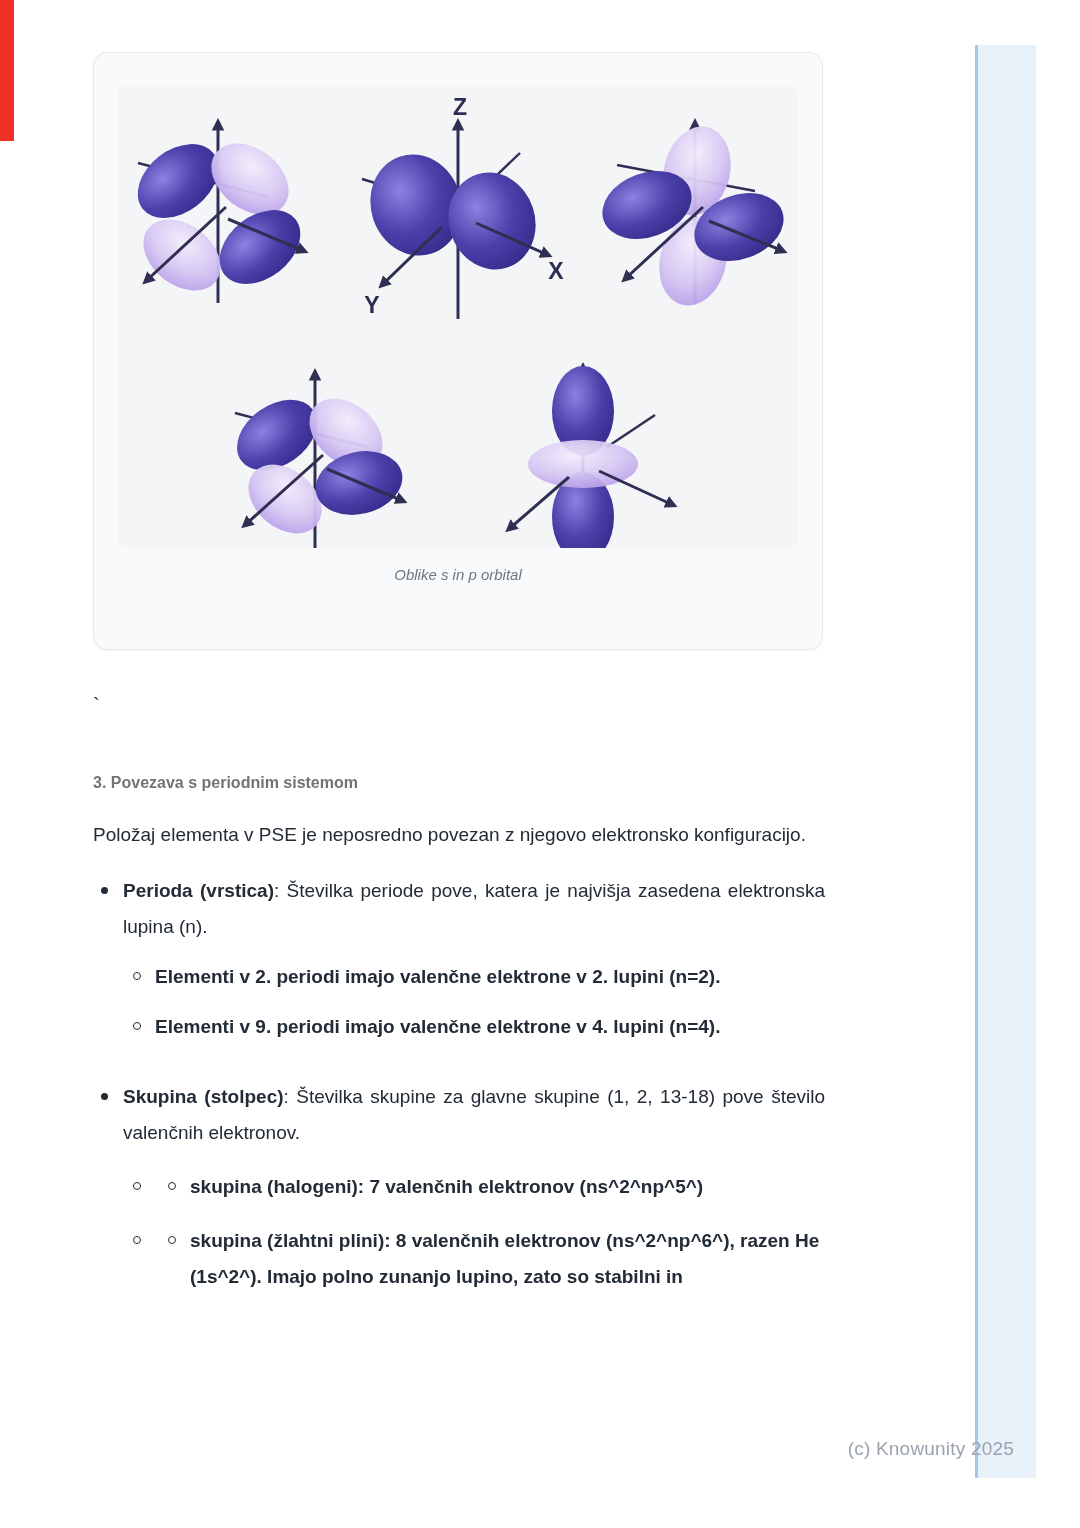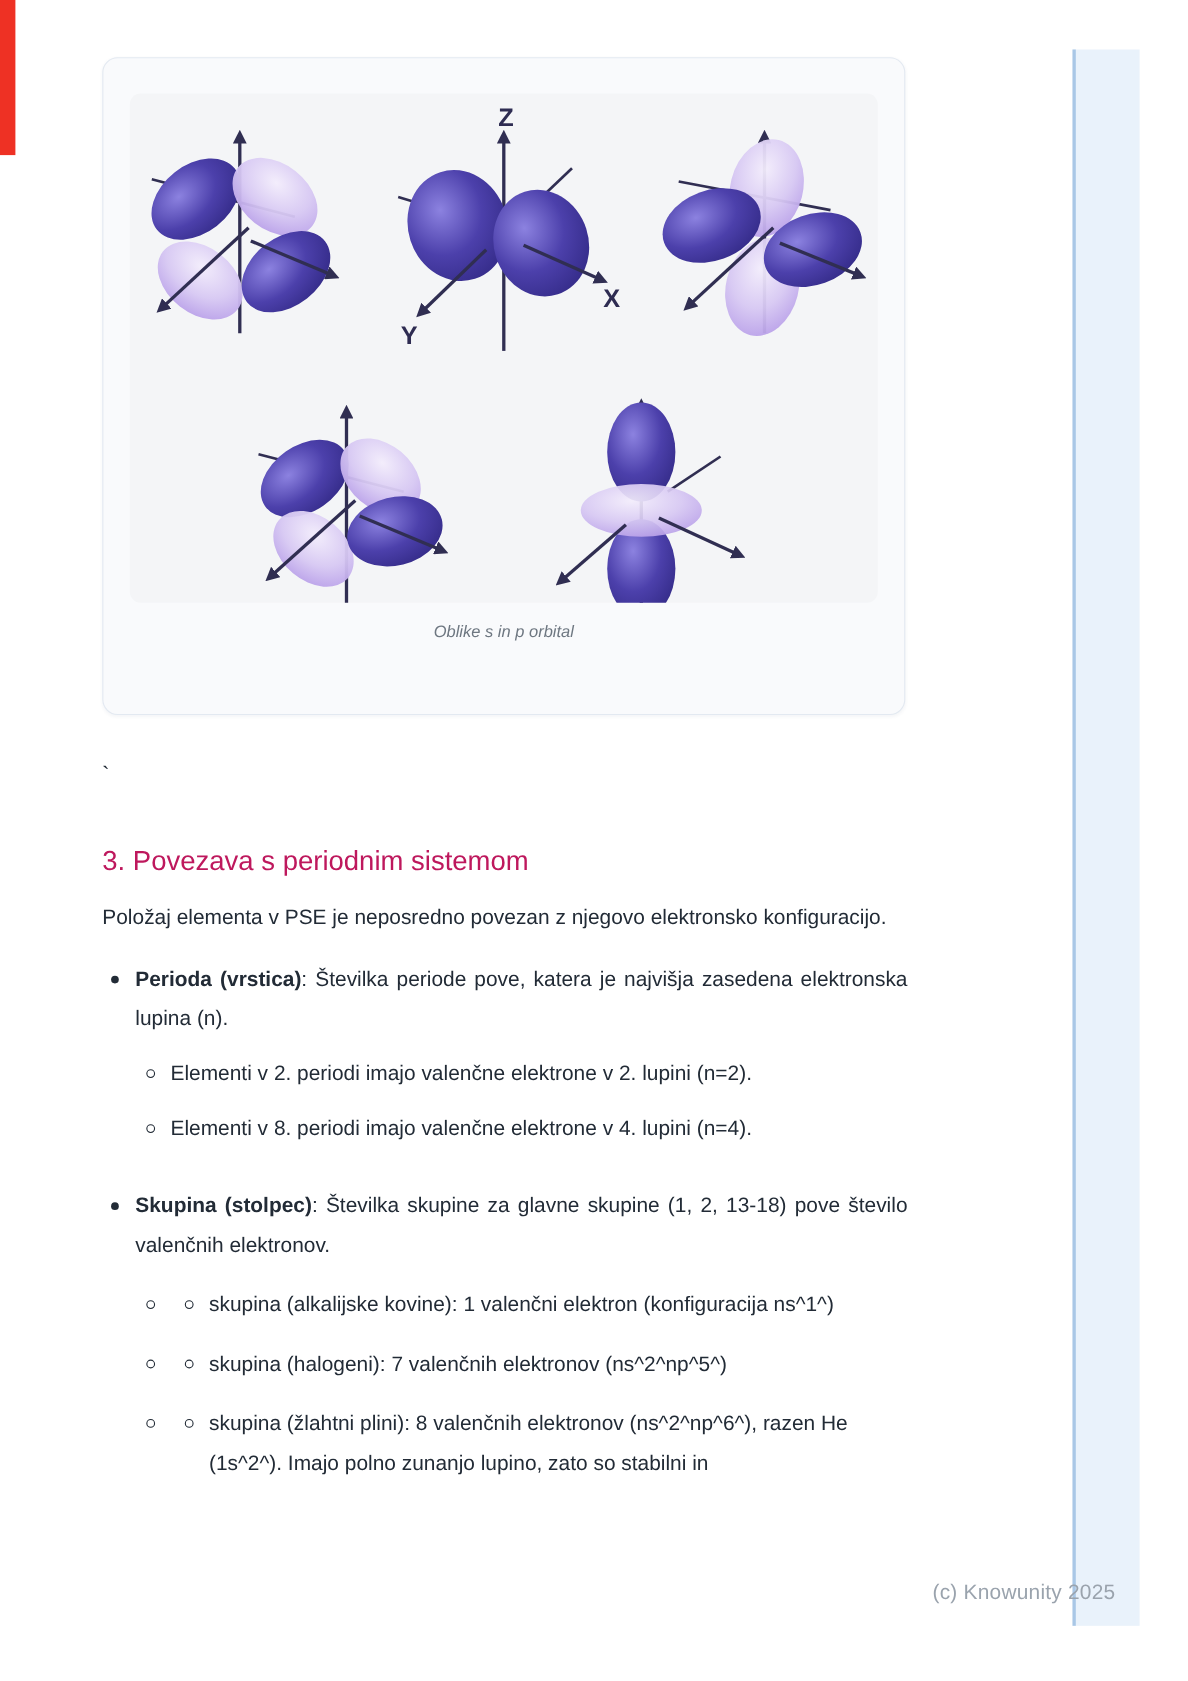--- a/index.html
+++ b/index.html
@@ -22,33 +22,33 @@
   .figure-card{margin-top:52px;width:730px;height:598px;background:#f9fafc;
     border:1.5px solid #e3e9f1;border-radius:14px;box-sizing:border-box;
     box-shadow:0 1px 3px rgba(30,50,90,.05);}
   .figure-img{position:relative;margin:32px auto 0 auto;width:680px;height:463px;
     background:#f4f5f7;border-radius:10px;}
   .figure-caption{margin-top:18px;text-align:center;font-style:italic;
     font-size:15px;color:#6e7781;}
 
   .stray{margin-top:44px;font-size:20px;color:#222b36;height:24px;}
 
-  h2.sec{margin:50px 0 0 0;font-size:25px;line-height:30px;font-weight:normal;color:#be185d;}
+  h2.sec{margin:50px 0 0 0;font-size:16px;line-height:30px;font-weight:bold;color:#737373;}
 
   .intro{font-size:19px;line-height:36px;text-align:justify;}
 
   .bullets{margin-top:20px;}
   .bullet{position:relative;padding-left:30px;}
   .bullet + .bullet{margin-top:34px;}
   .dot{position:absolute;left:8px;top:14px;width:7px;height:7px;border-radius:50%;background:#222b36;}
   .btxt{margin:0;font-size:19px;line-height:36px;text-align:justify;}
   .btxt b{font-weight:bold;}
 
   .subs{margin-top:12px;}
-  .sub{position:relative;font-size:19px;line-height:36px;margin-top:14px;color:#222b36;}
+  .sub{position:relative;font-size:19px;line-height:36px;margin-top:14px;color:#222b36;font-weight:bold;}
   .sub.single{padding-left:32px;}
   .sub.double{padding-left:67px;margin-top:18px;}
   .ring{position:absolute;top:13px;width:8px;height:8px;border:1.6px solid #222b36;
     border-radius:50%;box-sizing:border-box;background:transparent;}
   .sub.single .ring.r1{left:10px;}
   .sub.double .ring.r1{left:10px;}
   .sub.double .ring.r2{left:45px;}
 
   svg text{font-family:"Liberation Sans",sans-serif;font-weight:bold;fill:#2e2c52;}
   .axis{stroke:#302e52;stroke-width:3;fill:none;}
@@ -155,34 +155,29 @@
       <div class="bullet">
         <span class="dot"></span>
         <p class="btxt"><b>Perioda (vrstica)</b><span>: Številka periode pove, katera je najvišja zasedena elektronska lupina (n).</span></p>
         <div class="subs">
           <div class="sub single">
             <span class="ring r1"></span>
             <span>Elementi v 2. periodi imajo valenčne elektrone v 2. lupini (n=2).</span>
           </div>
           <div class="sub single">
             <span class="ring r1"></span>
-            <span>Elementi v 8. periodi imajo valenčne elektrone v 4. lupini (n=4).</span>
+            <span>Elementi v 9. periodi imajo valenčne elektrone v 4. lupini (n=4).</span>
           </div>
         </div>
       </div>
 
       <div class="bullet">
         <span class="dot"></span>
         <p class="btxt"><b>Skupina (stolpec)</b><span>: Številka skupine za glavne skupine (1, 2, 13-18) pove število valenčnih elektronov.</span></p>
         <div class="subs">
-          <div class="sub double">
-            <span class="ring r1"></span>
-            <span class="ring r2"></span>
-            <span>skupina (alkalijske kovine): 1 valenčni elektron (konfiguracija ns^1^)</span>
-          </div>
           <div class="sub double">
             <span class="ring r1"></span>
             <span class="ring r2"></span>
             <span>skupina (halogeni): 7 valenčnih elektronov (ns^2^np^5^)</span>
           </div>
           <div class="sub double">
             <span class="ring r1"></span>
             <span class="ring r2"></span>
             <span>skupina (žlahtni plini): 8 valenčnih elektronov (ns^2^np^6^), razen He (1s^2^). Imajo polno zunanjo lupino, zato so stabilni in</span>
           </div>

